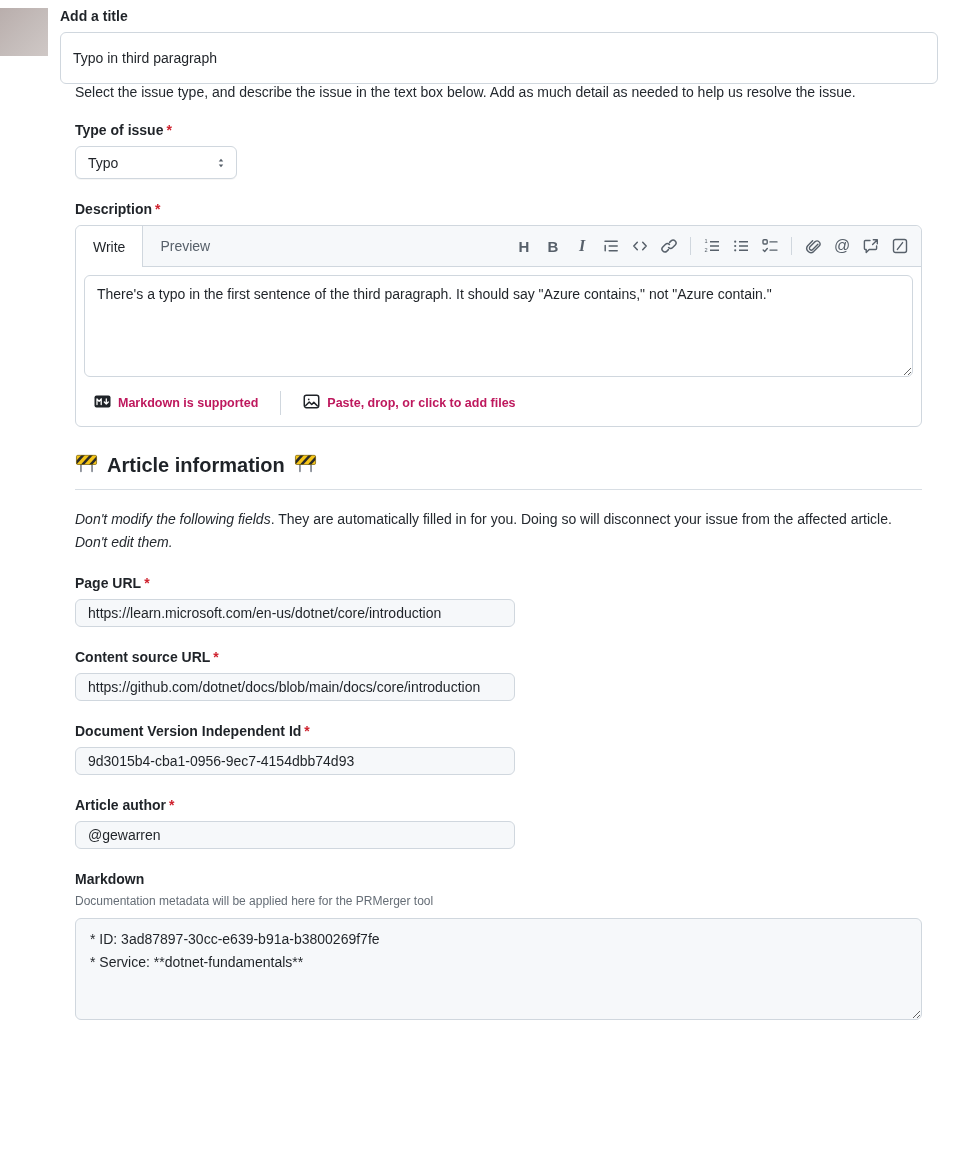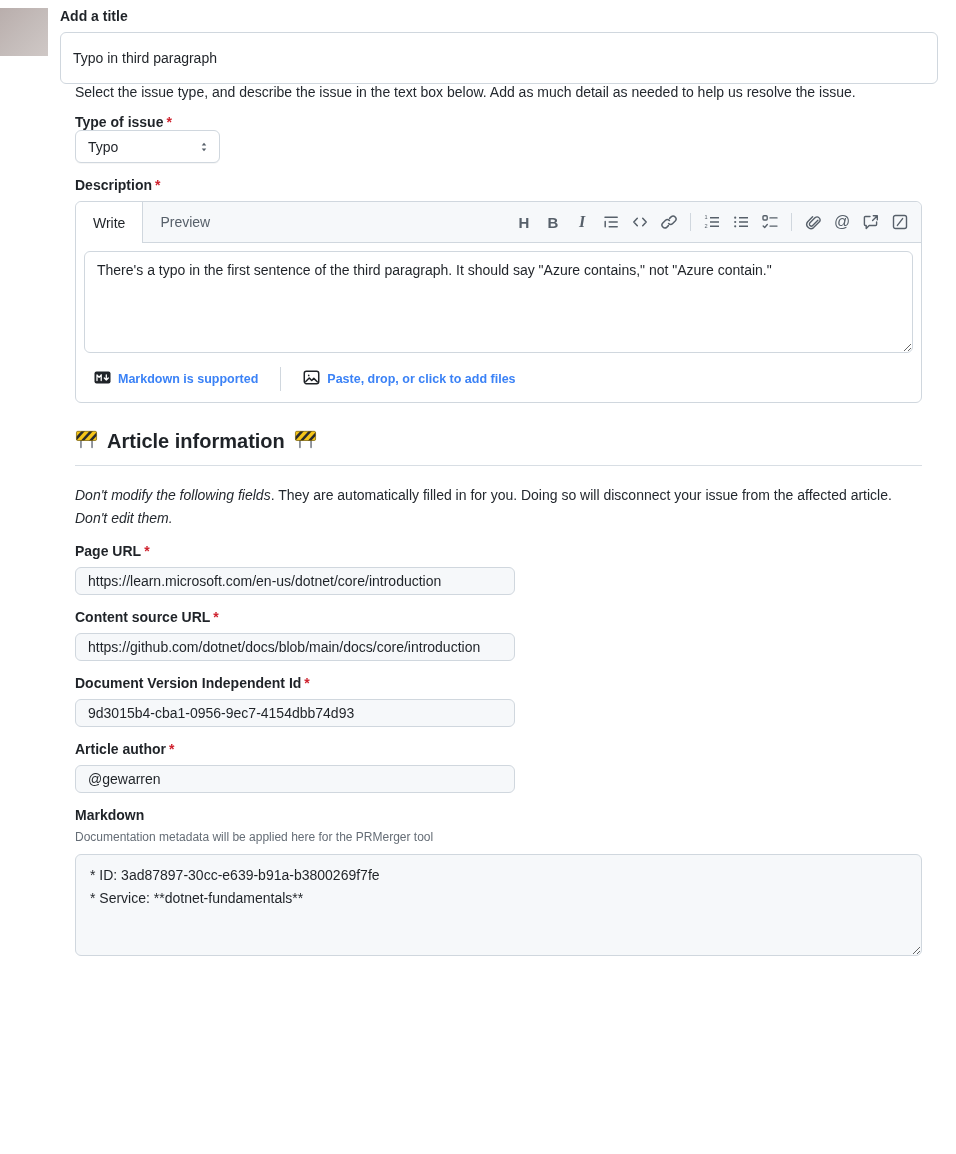--- a/index.html
+++ b/index.html
@@ -26,24 +26,24 @@
   
   .form { margin:0 34px 0 75px; }
   .section-heading {
     display:flex; align-items:center; gap:9px;
     font-size:20px; font-weight:700; color:#1f2328;
     padding-bottom:10px; border-bottom:1px solid #d8dee4;
   }
   .s1 { margin-top:37px; }
   .s2 { margin-top:24px; }
   .intro { font-size:14px; color:#24292f; }
-  .group-label { margin-top:14px; }
+  .group-label { margin-top:22px; }
   .req { color:#cf222e; font-weight:700; margin-left:3px; }
   
-  .select-wrap { position:relative; width:145px; }
+  .select-wrap { position:relative; width:162px; margin-top:8px; }
   .select {
     appearance:none; -webkit-appearance:none; width:100%; height:33px;
     border:1px solid #d0d7de; border-radius:6px; background:#fff;
     padding:0 30px 0 12px; font-size:14px; color:#1f2328; font-family:inherit;
     box-shadow:0 1px 0 rgba(27,31,36,0.04);
   }
   .select-chevrons { position:absolute; right:9px; top:50%; transform:translateY(-50%); pointer-events:none; color:#57606a; display:flex; }
   
   .editor { margin-top:8px; border:1px solid #d0d7de; border-radius:6px; background:#fff; }
   .editor-head {
@@ -62,21 +62,21 @@
   .tbtn.txt.it { font-family:"Liberation Serif",serif; font-style:italic; font-size:16px; }
   .tbtn.txt.at { font-weight:400; font-size:16px; }
   .tdiv { width:1px; height:18px; background:#d0d7de; margin:0 6px; }
   .editor-body { padding:8px; }
   .desc-textarea {
     width:100%; height:102px; border:1px solid #d0d7de; border-radius:6px;
     padding:8px 12px; font-size:14px; color:#1f2328; font-family:inherit;
     resize:vertical; outline:none; line-height:1.45; background:#fff;
   }
   .editor-foot { display:flex; align-items:center; padding:1px 10px 9px; }
-  .foot-item { display:flex; align-items:center; gap:7px; font-size:12.5px; font-weight:700; color:#3b82f6; padding:4px 8px; }
+  .foot-item { display:flex; align-items:center; gap:7px; font-size:12.5px; font-weight:700; color:#be185d; padding:4px 8px; }
   .foot-div { width:1px; height:24px; background:#d0d7de; margin:0 14px; }
   
   .warning { margin-top:18px; font-size:14px; color:#24292f; line-height:1.62; max-width:880px; }
   .warning i { font-style:italic; }
   
   .ro-input {
     display:block; margin-top:8px; width:440px; height:28px;
     border:1px solid #d0d7de; border-radius:6px; background:#f6f8fa;
     padding:0 12px; font-size:14px; color:#1f2328; font-family:inherit; outline:none;
   }

